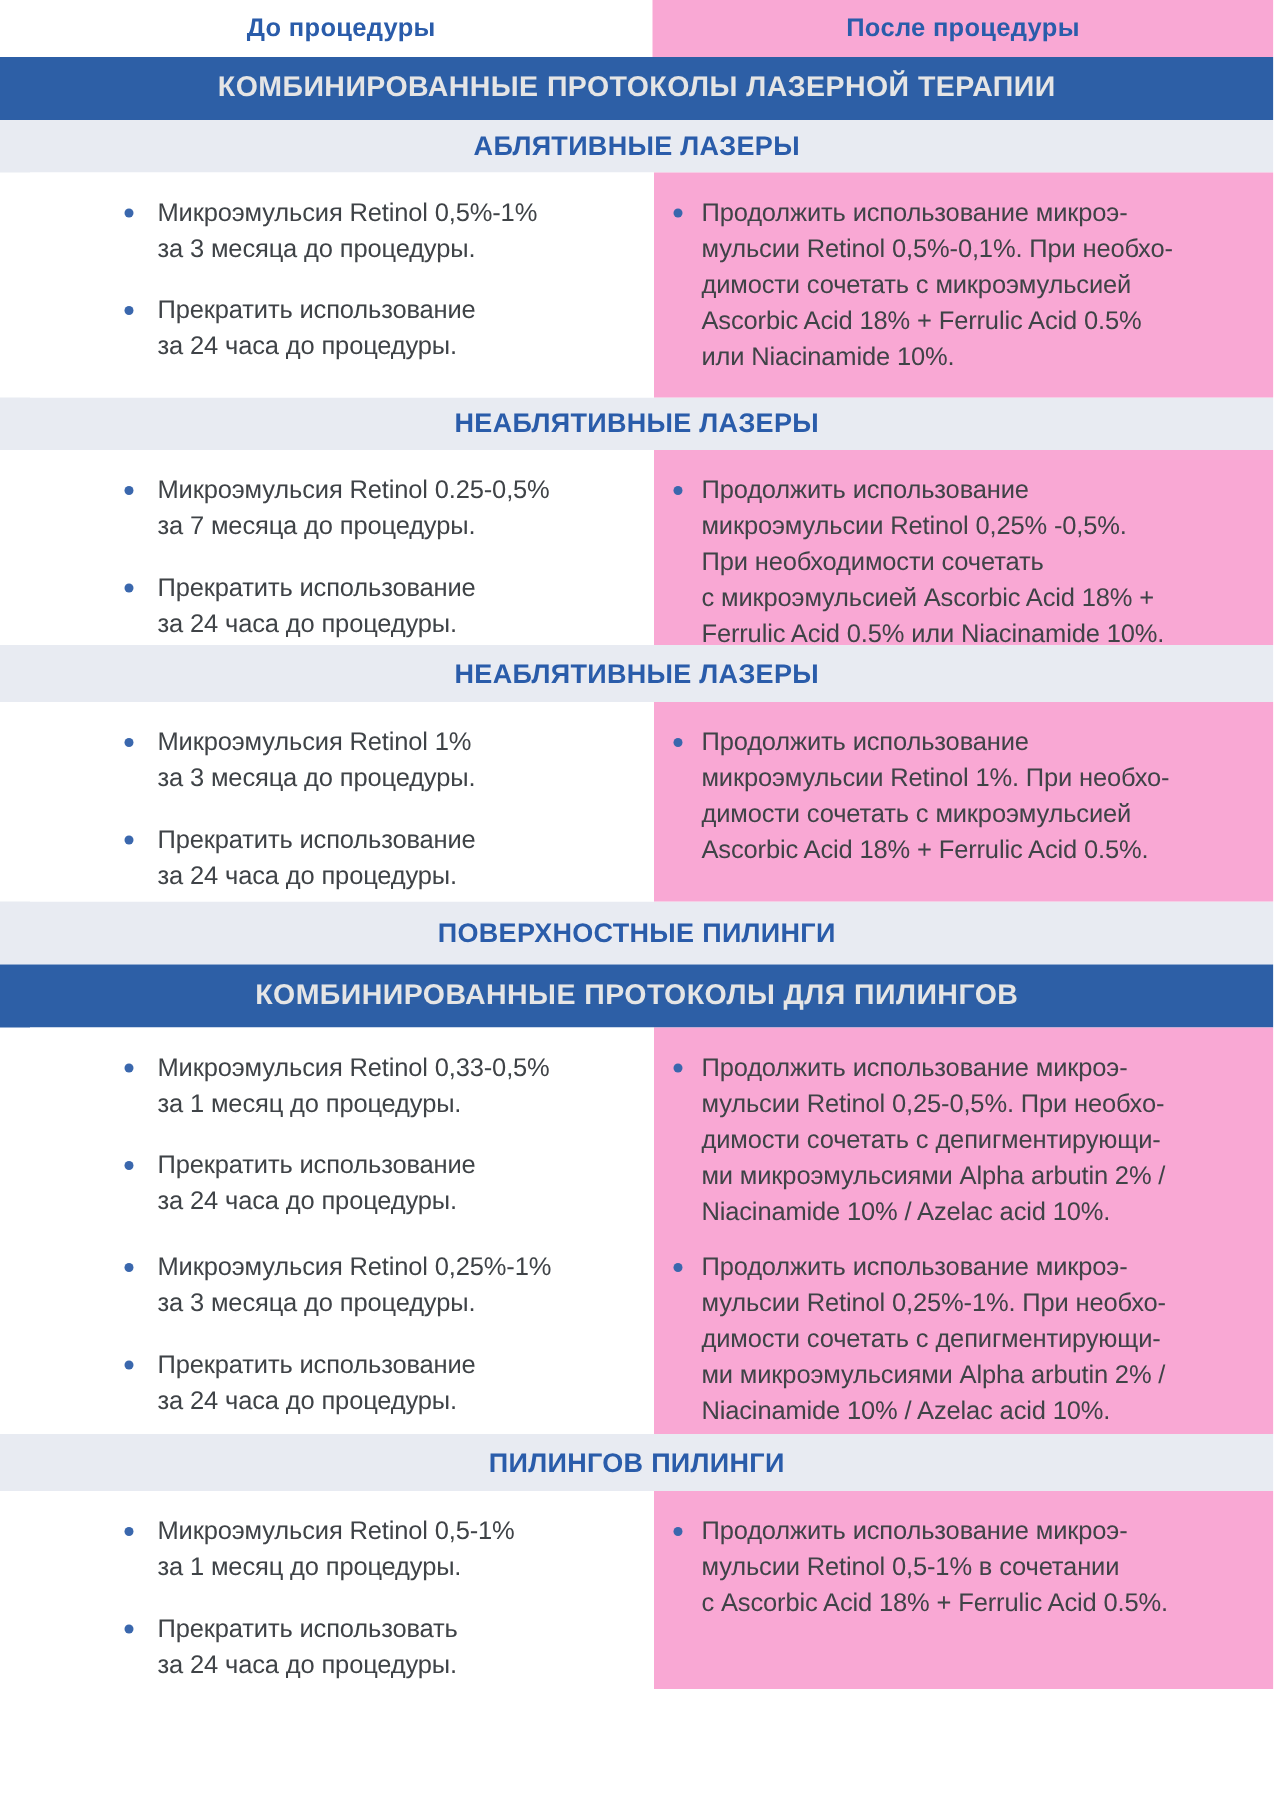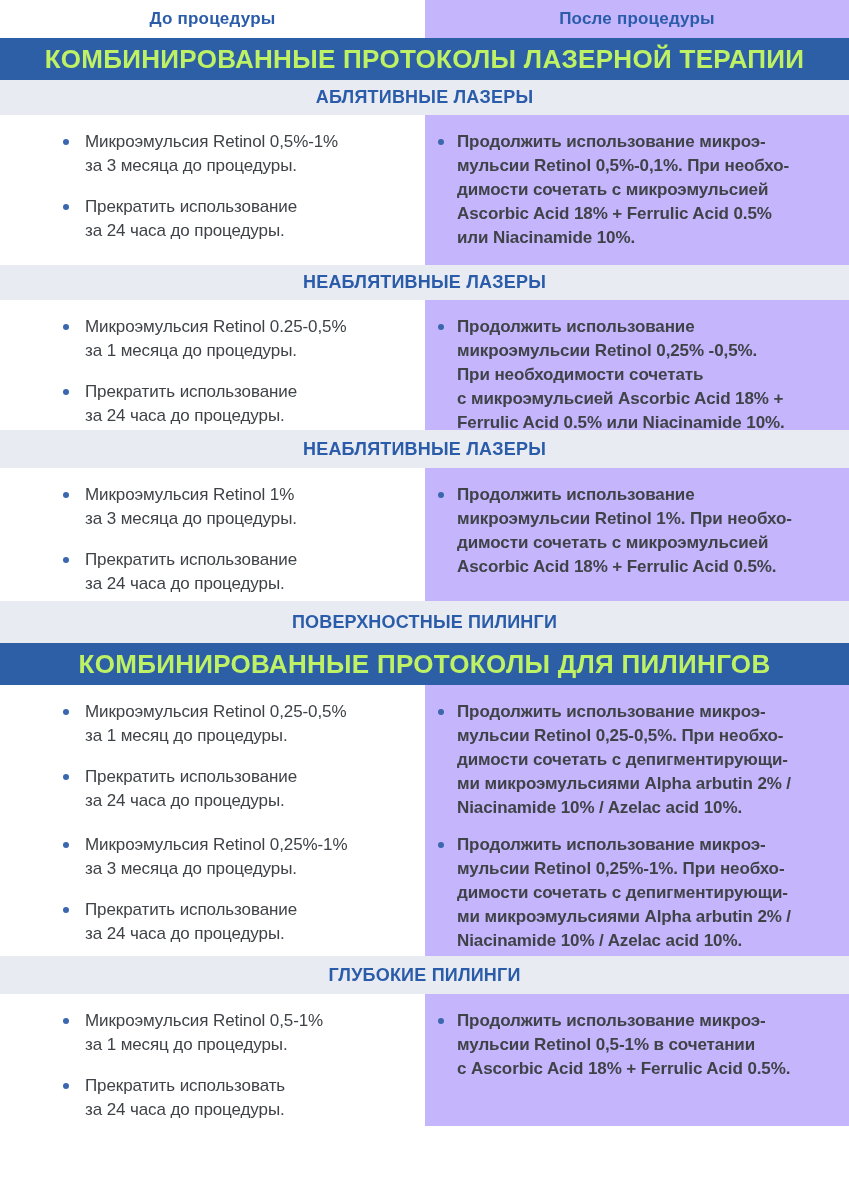--- a/index.html
+++ b/index.html
@@ -5,34 +5,34 @@
   html,body{margin:0;padding:0;}
   .page{
     position:relative;
     width:849px;height:1200px;
     background:#ffffff;
     font-family:"Liberation Sans", sans-serif;
     overflow:hidden;
   }
   .row{display:flex;width:849px;box-sizing:border-box;}
   .cell{box-sizing:border-box;}
-  .cell.left{width:425px;background:#ffffff;}
-  .cell.right{width:424px;background:#c4b5fd;justify-content:center;}
+  .cell.left{width:425px;background:#ffffff;margin-left:20px;}
+  .cell.right{width:424px;background:#f9a8d4;justify-content:center;}
   .hdr-cell{display:flex;align-items:center;justify-content:center;}
   .hdr-label{color:#2a5caa;font-weight:bold;font-size:17px;letter-spacing:.2px;}
   .band{
     width:849px;box-sizing:border-box;
     display:flex;align-items:center;justify-content:center;
     font-weight:bold;text-align:center;
   }
-  .band.main{background:#2d5fa6;color:#bef264;font-size:26px;letter-spacing:.3px;}
+  .band.main{background:#2d5fa6;color:#e5e5e5;font-size:19px;letter-spacing:.3px;}
   .band.sub{background:#e8ebf2;color:#2a5caa;font-size:18px;letter-spacing:.2px;}
   .content .cell{padding-top:15px;}
   .content .cell.left{padding-left:63px;}
-  .content .cell.right{padding-left:13px;padding-right:0;font-weight:bold;}
+  .content .cell.right{padding-left:13px;padding-right:0;}
   .bullet-item{display:flex;margin-bottom:17px;}
   .dot{
     flex:0 0 auto;width:6px;height:6px;border-radius:50%;
     background:#3a67ad;margin:9px 13px 0 0;
   }
   .cell.left .dot{margin-right:16px;}
   .btext{
     white-space:pre-line;
     font-size:17px;line-height:24px;
     color:#3f4347;letter-spacing:-0.1px;
@@ -79,21 +79,21 @@
       </div>
     </div>
   </div>
 
   <div class="band sub" style="height:35px">НЕАБЛЯТИВНЫЕ ЛАЗЕРЫ</div>
   <div class="row content" style="height:130px">
     <div class="cell left">
       <div class="bullet-item">
         <span class="dot"></span>
         <span class="btext">Микроэмульсия Retinol 0.25-0,5%
-за 1 месяца до процедуры.</span>
+за 7 месяца до процедуры.</span>
       </div>
       <div class="bullet-item">
         <span class="dot"></span>
         <span class="btext">Прекратить использование
 за 24 часа до процедуры.</span>
       </div>
     </div>
     <div class="cell right">
       <div class="bullet-item">
         <span class="dot"></span>
@@ -132,21 +132,21 @@
     </div>
   </div>
 
   <div class="band sub" style="height:42px">ПОВЕРХНОСТНЫЕ ПИЛИНГИ</div>
 
   <div class="band main" style="height:42px">КОМБИНИРОВАННЫЕ ПРОТОКОЛЫ ДЛЯ ПИЛИНГОВ</div>
   <div class="row content" style="height:133px">
     <div class="cell left">
       <div class="bullet-item">
         <span class="dot"></span>
-        <span class="btext">Микроэмульсия Retinol 0,25-0,5%
+        <span class="btext">Микроэмульсия Retinol 0,33-0,5%
 за 1 месяц до процедуры.</span>
       </div>
       <div class="bullet-item">
         <span class="dot"></span>
         <span class="btext">Прекратить использование
 за 24 часа до процедуры.</span>
       </div>
     </div>
     <div class="cell right">
       <div class="bullet-item">
@@ -178,21 +178,21 @@
         <span class="dot"></span>
         <span class="btext">Продолжить использование микроэ-
 мульсии Retinol 0,25%-1%. При необхо-
 димости сочетать с депигментирующи-
 ми микроэмульсиями Alpha arbutin 2% /
 Niacinamide 10% / Azelac acid 10%.</span>
       </div>
     </div>
   </div>
 
-  <div class="band sub" style="height:38px">ГЛУБОКИЕ ПИЛИНГИ</div>
+  <div class="band sub" style="height:38px">ПИЛИНГОВ ПИЛИНГИ</div>
   <div class="row content" style="height:132px">
     <div class="cell left">
       <div class="bullet-item">
         <span class="dot"></span>
         <span class="btext">Микроэмульсия Retinol 0,5-1%
 за 1 месяц до процедуры.</span>
       </div>
       <div class="bullet-item">
         <span class="dot"></span>
         <span class="btext">Прекратить использовать

